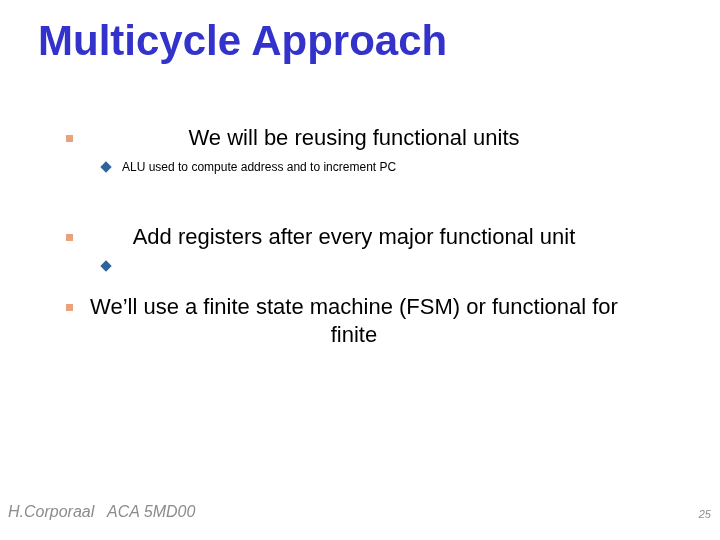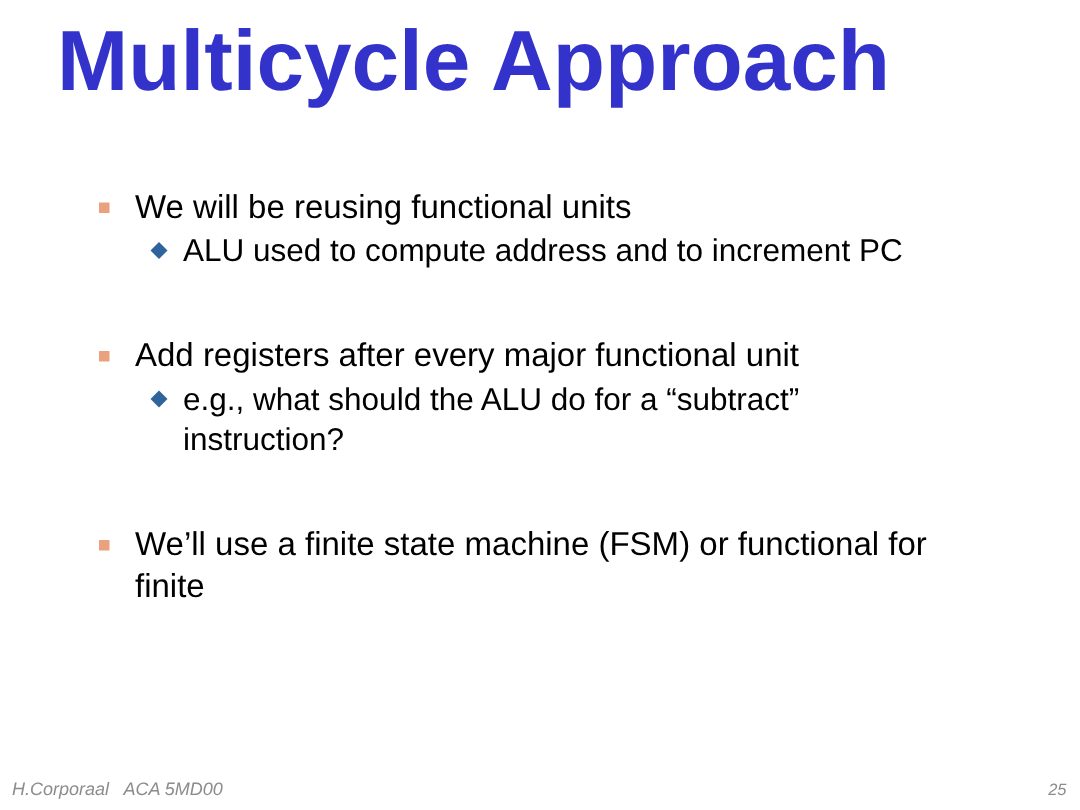--- a/index.html
+++ b/index.html
@@ -9,78 +9,79 @@
     font-family: "Liberation Sans", sans-serif;
     color: #000000;
     position: relative;
     overflow: hidden;
   }
   .slide { position: absolute; inset: 0; background: #ffffff; }
 
   .title {
     position: absolute;
     left: 38px; top: 16px;
-    font-size: 57px;
+    font-size: 42px;
     line-height: 50px;
     font-weight: bold;
     color: #3333cc;
     letter-spacing: 0px;
     white-space: nowrap;
   }
 
   .content {
     position: absolute;
     left: 40px; top: 124px;
     width: 578px;
   }
 
   .l1 {
     position: relative;
     padding-left: 50px;
     font-size: 22px;
     line-height: 28px;
     color: #000000;
+    text-align: center;
   }
   .l1 .sq {
     position: absolute;
     left: 26px; top: 11px;
     width: 7px; height: 7px;
     background: #e9a17e;
   }
   .gap { margin-top: 42px; }
   .subgap { margin-top: 2px; }
 
   .l2 {
     position: relative;
     padding-left: 82px;
-    font-size: 21px;
+    font-size: 12px;
     line-height: 27px;
     color: #000000;
   }
   .l2 .dm {
     position: absolute;
     left: 62px; top: 9px;
     width: 8px; height: 8px;
     background: #2e639c;
     transform: rotate(45deg);
   }
 
   .l1 b, .l1 .bold { font-weight: normal; }
 
   .footer-left {
     position: absolute;
-    left: 8px; bottom: 7px;
-    font-size: 12px;
+    left: 8px; bottom: 19px;
+    font-size: 16px;
     font-style: italic;
     color: #8c8c8c;
     white-space: pre;
   }
   .footer-right {
     position: absolute;
-    right: 9px; bottom: 7px;
+    right: 9px; bottom: 20px;
     font-size: 11px;
     font-style: italic;
     color: #8c8c8c;
   }
 </style>
 </head>
 <body>
 
 <div class="slide">
 
@@ -97,21 +98,20 @@
       <span>ALU used to compute address and to increment PC</span>
     </div>
 
     <div class="l1 gap">
       <span class="sq"></span>
       <span>Add registers after every major functional unit</span>
     </div>
 
     <div class="l2 subgap">
       <span class="dm"></span>
-      <span>e.g., what should the ALU do for a “subtract” instruction?</span>
     </div>
 
     <div class="l1 gap">
       <span class="sq"></span>
       <span><span>We’ll use a finite state machine (</span><b>FSM</b><span>) or </span><b>functional</b><span> for finite</span></span>
     </div>
 
   </div>
 
   <div class="footer-left">H.Corporaal   ACA 5MD00</div>

